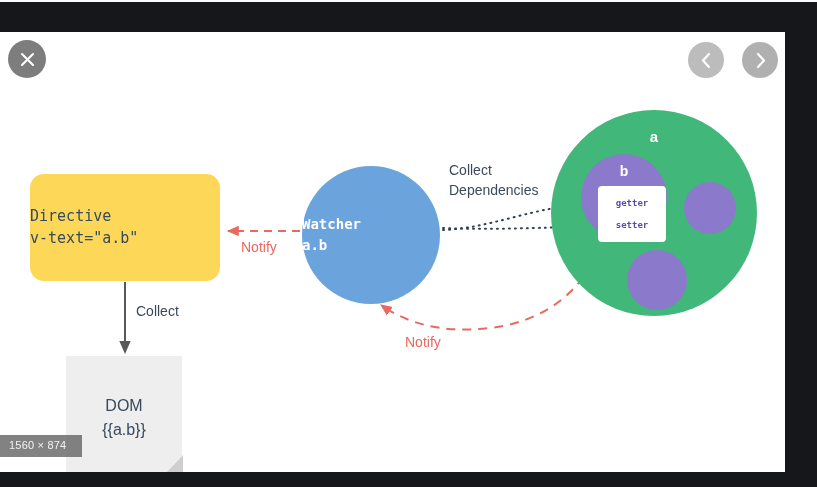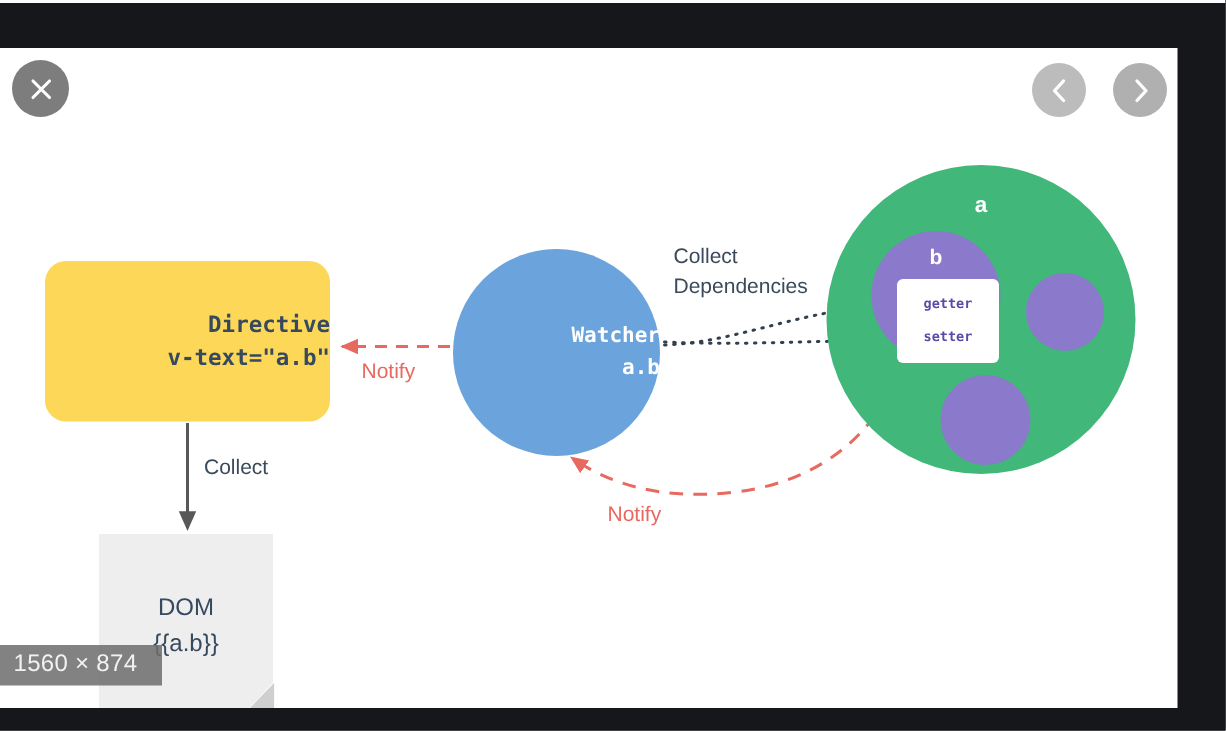--- a/index.html
+++ b/index.html
@@ -52,37 +52,37 @@
   .nav-next {
     left: 742px; top: 42px;
     width: 36px; height: 36px;
     background: #b0b0b0;
   }
   .dim-badge {
     position: absolute;
     left: 0; bottom: 15px;
     background: rgba(110,110,110,0.86);
     color: #f2f2f2;
-    font-size: 16px;
+    font-size: 11px;
     letter-spacing: 0.2px;
     padding: 5px 16px 6px 9px;
     line-height: 1;
   }
   
   .node { position: absolute; }
   .directive-box {
     left: 30px; top: 142px;
     width: 190px; height: 107px;
     background: #fdd757;
     border-radius: 14px;
     display: flex; flex-direction: column;
-    align-items: flex-end; justify-content: center;
+    align-items: flex-start; justify-content: center;
     color: #36495e;
     font-family: "DejaVu Sans Mono", monospace;
-    font-weight: bold;
+    font-weight: normal;
     font-size: 15px;
     line-height: 1.45;
   }
   .dom-box {
     left: 66px; top: 324px;
     width: 116px; height: 124px;
     background: #eeeeee;
     color: #36495e;
     display: flex; flex-direction: column;
     align-items: center; justify-content: center;
@@ -97,21 +97,21 @@
     width: 24px; height: 25px;
     background: #cfcfcf;
     clip-path: polygon(100% 0, 100% 100%, 0 100%);
   }
   .watcher-circle {
     left: 302px; top: 134px;
     width: 138px; height: 138px;
     border-radius: 50%;
     background: #6ba4dc;
     display: flex; flex-direction: column;
-    align-items: flex-end; justify-content: center;
+    align-items: flex-start; justify-content: center;
     color: #ffffff;
     font-family: "DejaVu Sans Mono", monospace;
     font-weight: bold;
     font-size: 14px;
     line-height: 1.5;
   }
   .a-circle {
     left: 551px; top: 78px;
     width: 206px; height: 206px;
     border-radius: 50%;

